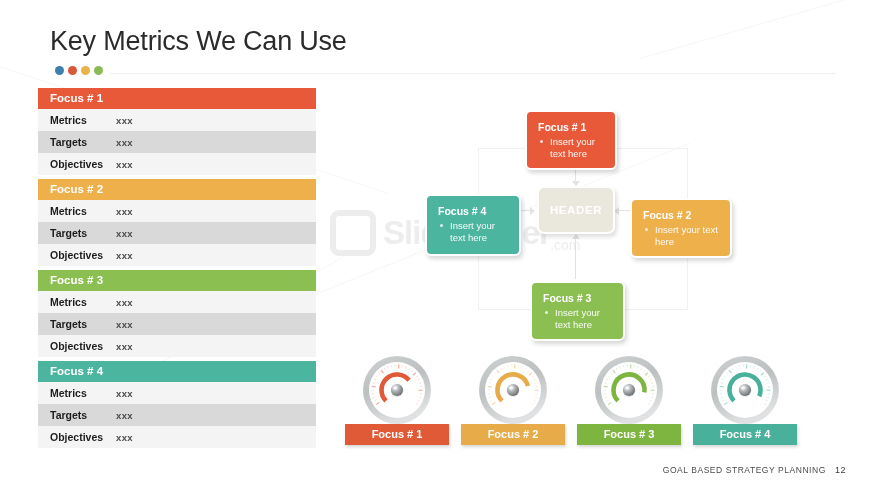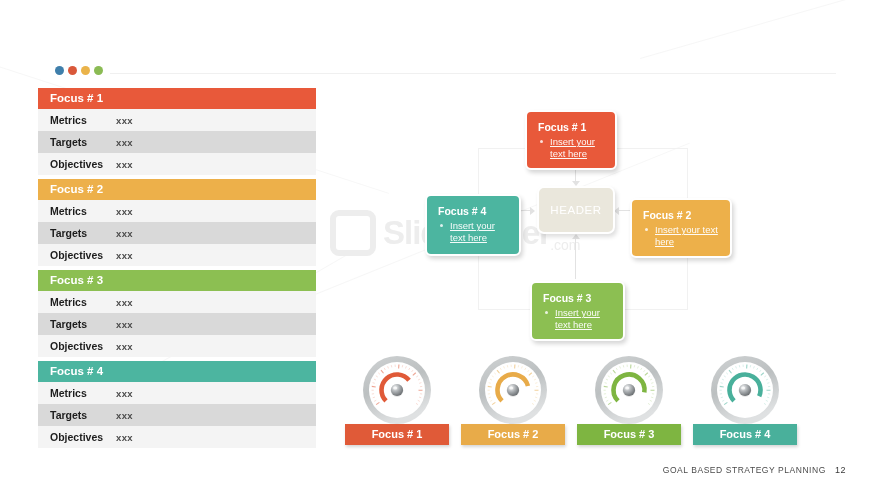--- a/index.html
+++ b/index.html
@@ -147,21 +147,20 @@
     font-weight: bold;
     margin-bottom: 3px;
   }
   .dbox-body {
     color: #ffffff;
     font-size: 9.5px;
     line-height: 12px;
     padding-left: 12px;
     position: relative;
     opacity: 0.95;
-    text-decoration: underline;
   }
   .dbox-body .bullet {
     position: absolute;
     left: 2px; top: 4px;
     width: 3px; height: 3px;
     background: rgba(255,255,255,0.85);
     border-radius: 50%;
   }
   #header-box {
     position: absolute;
@@ -170,21 +169,21 @@
     background: #eae7dc;
     border-radius: 7px;
     border: 2px solid #ffffff;
     box-shadow: 2px 3px 4px rgba(0,0,0,0.13);
     display: flex; align-items: center; justify-content: center;
     box-sizing: border-box;
   }
   #header-box .htext {
     color: #ffffff;
     font-size: 11.5px;
-    font-weight: normal;
+    font-weight: bold;
     letter-spacing: 0.6px;
   }
 
   
   #gauges { position: absolute; left: 345px; top: 355px; width: 480px; height: 95px; }
   .gauge-cell { position: absolute; top: 0; width: 104px; }
   .gauge-dial { position: relative; width: 70px; height: 70px; margin: 0 auto; }
   .gauge-btn {
     position: absolute;
     top: 69px;
@@ -211,20 +210,21 @@
 </head>
 <body>
 
 <div id="slide">
 
   <div class="streak" style="left:-20px; top:60px; width:430px; transform:rotate(18deg);"></div>
   <div class="streak" style="left:640px; top:58px; width:300px; transform:rotate(-16deg);"></div>
   <div class="streak" style="left:300px; top:300px; width:420px; transform:rotate(-22deg);"></div>
   <div class="streak" style="left:60px; top:420px; width:330px; transform:rotate(-30deg);"></div>
 
+  <div id="page-title">Key Metrics We Can Use</div>
 
   <div id="dot-row">
     <span class="dot" style="background: rgb(63, 127, 171);"></span>
     <span class="dot" style="background: rgb(217, 88, 58);"></span>
     <span class="dot" style="background: rgb(234, 179, 74);"></span>
     <span class="dot" style="background: rgb(139, 187, 84);"></span>
   </div>
   <div id="title-rule"></div>
 
   <div id="watermark">

